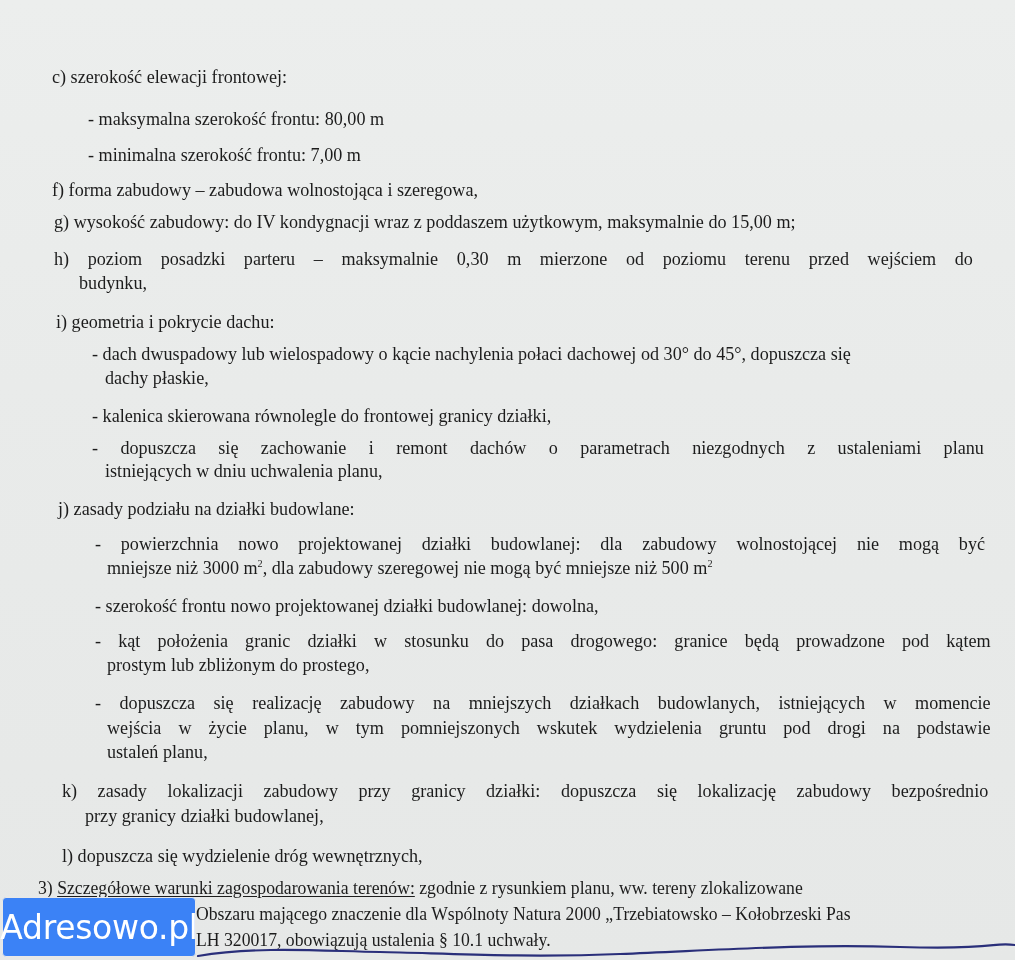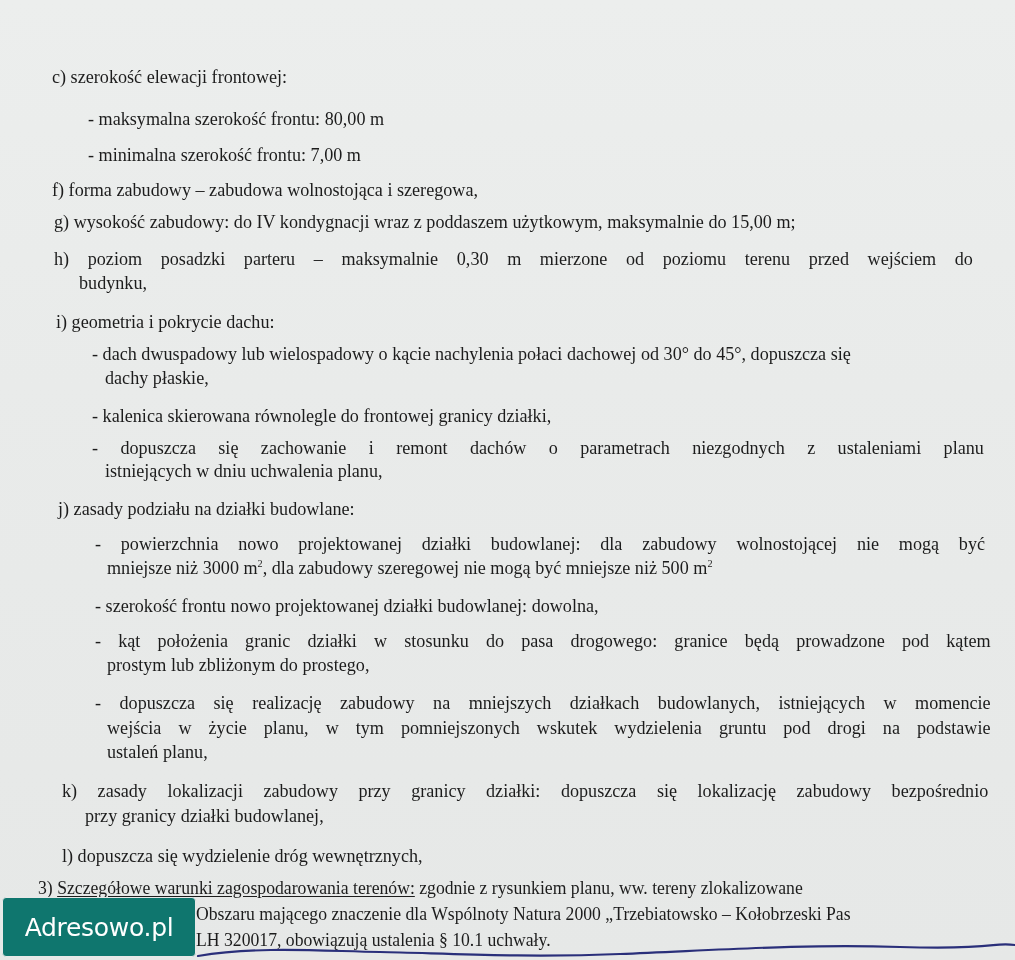--- a/index.html
+++ b/index.html
@@ -12,22 +12,22 @@
   .page { position: absolute; inset: 0; }
   .line {
     position: absolute; font-size: 19.5px; line-height: 22px; white-space: nowrap;
     transform: scaleX(0.93); transform-origin: left top;
   }
   .justified { white-space: normal; text-align: justify; text-align-last: justify; }
   .u { text-decoration: underline; text-underline-offset: 2px; }
   sup { font-size: 11px; line-height: 0; vertical-align: 7px; }
   .watermark {
     position: absolute; left: 2px; top: 897px; width: 194px; height: 60px;
-    background: #0f766e; border: 1.5px solid #e8e8e8; border-radius: 4px;
-    color: #ffffff; font-family: "DejaVu Sans", sans-serif; font-size: 25px;
+    background: #3b82f6; border: 1.5px solid #e8e8e8; border-radius: 4px;
+    color: #ffffff; font-family: "DejaVu Sans", sans-serif; font-size: 33px;
     display: flex; align-items: center; justify-content: center; box-sizing: border-box;
     letter-spacing: -0.3px;
   }
   .ink { position: absolute; left: 0; top: 0; }
 </style>
 </head>
 <body>
 
 <div class="page">
 

